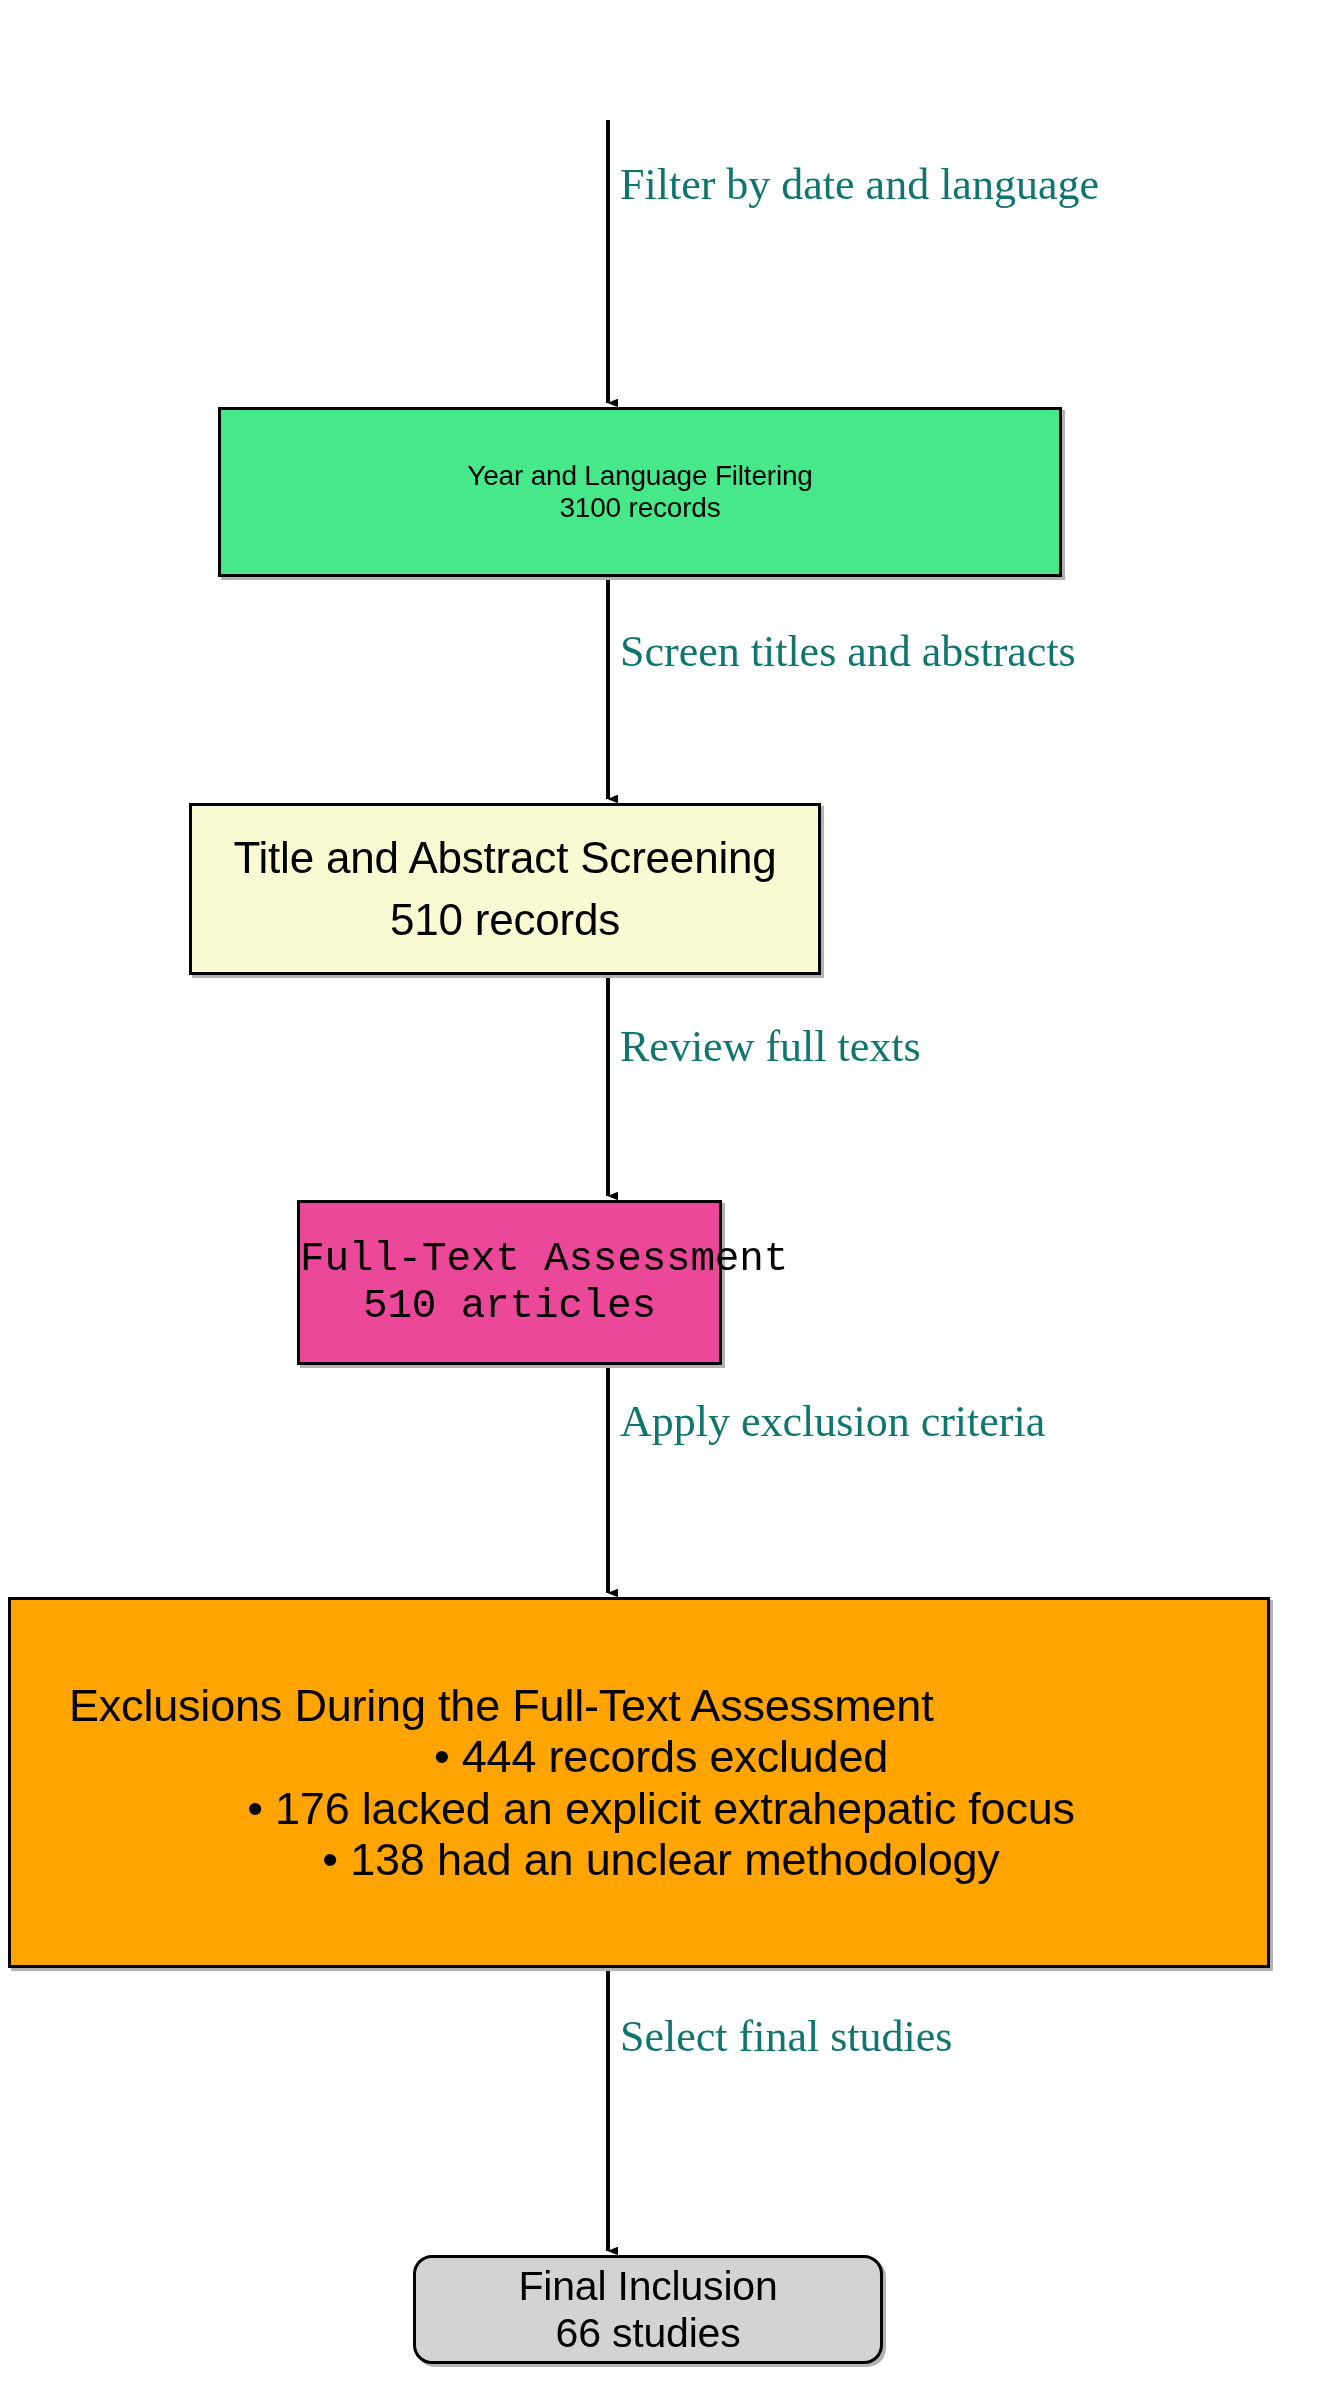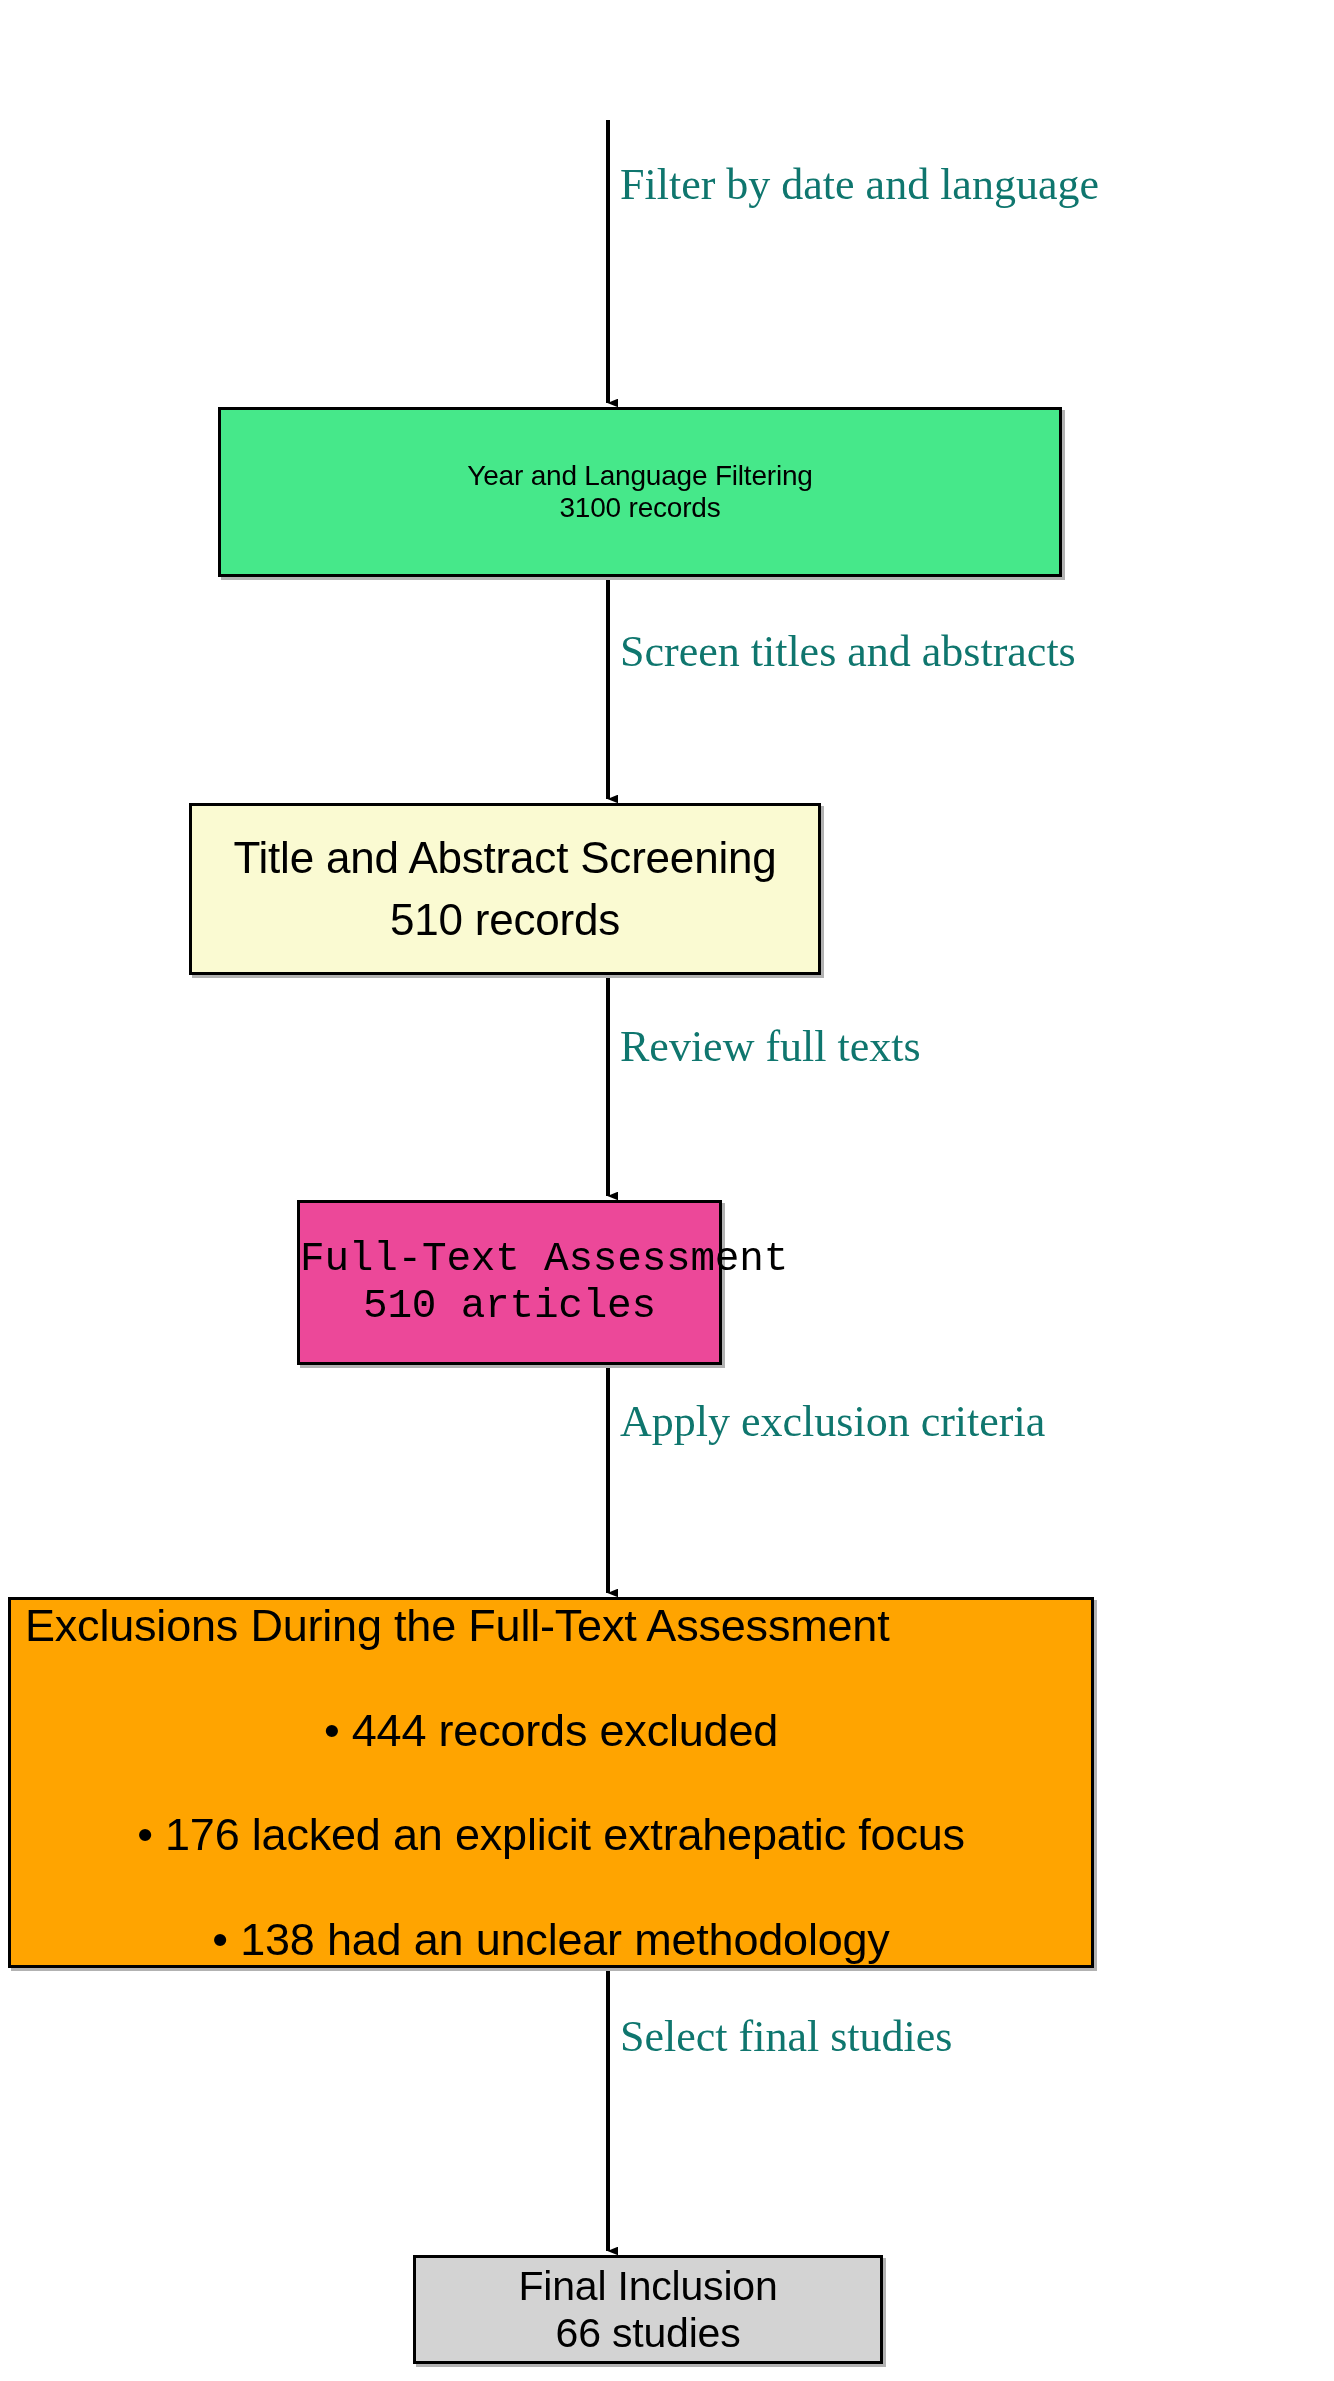--- a/index.html
+++ b/index.html
@@ -68,24 +68,25 @@
     background: #fafad2;
     font-size: 44px;
     gap: 12px;
   }
   #node-full-text {
     left: 297px; top: 1200px; width: 425px; height: 165px;
     background: #fa8a85;
     font-size: 41px;
   }
   #node-exclusions {
-    left: 8px; top: 1597px; width: 1086px; height: 371px;
+    left: 8px; top: 1597px; width: 1262px; height: 371px;
     background: #ffa400;
     font-size: 45px;
-    justify-content: space-between;
+    justify-content: center;
+    padding-left: 44px;
   }
   #node-exclusions .title-line {
     text-align: left;
     padding-left: 14px;
   }
   #node-exclusions .bullet-line {
     text-align: center;
   }
   #node-final-inclusion {
     left: 413px; top: 2255px; width: 470px; height: 109px;
@@ -145,21 +146,21 @@
     <span class="line">510 articles</span>
   </div>
 
   <div class="node" id="node-exclusions" style="background: rgb(255, 164, 0);">
     <span class="line title-line">Exclusions During the Full-Text Assessment</span>
     <span class="line bullet-line">• 444 records excluded</span>
     <span class="line bullet-line">• 176 lacked an explicit extrahepatic focus</span>
     <span class="line bullet-line">• 138 had an unclear methodology</span>
   </div>
 
-  <div class="node" id="node-final-inclusion" style="background: rgb(211, 211, 211);">
+  <div class="node" id="node-final-inclusion" style="background: rgb(211, 211, 211); border-radius: 19px;">
     <span class="line">Final Inclusion</span>
     <span class="line">66 studies</span>
   </div>
 
   <div class="edge-label" id="edge-label-0">Filter by date and language</div>
 
   <div class="edge-label" id="edge-label-1">Screen titles and abstracts</div>
 
   <div class="edge-label" id="edge-label-2">Review full texts</div>
 

